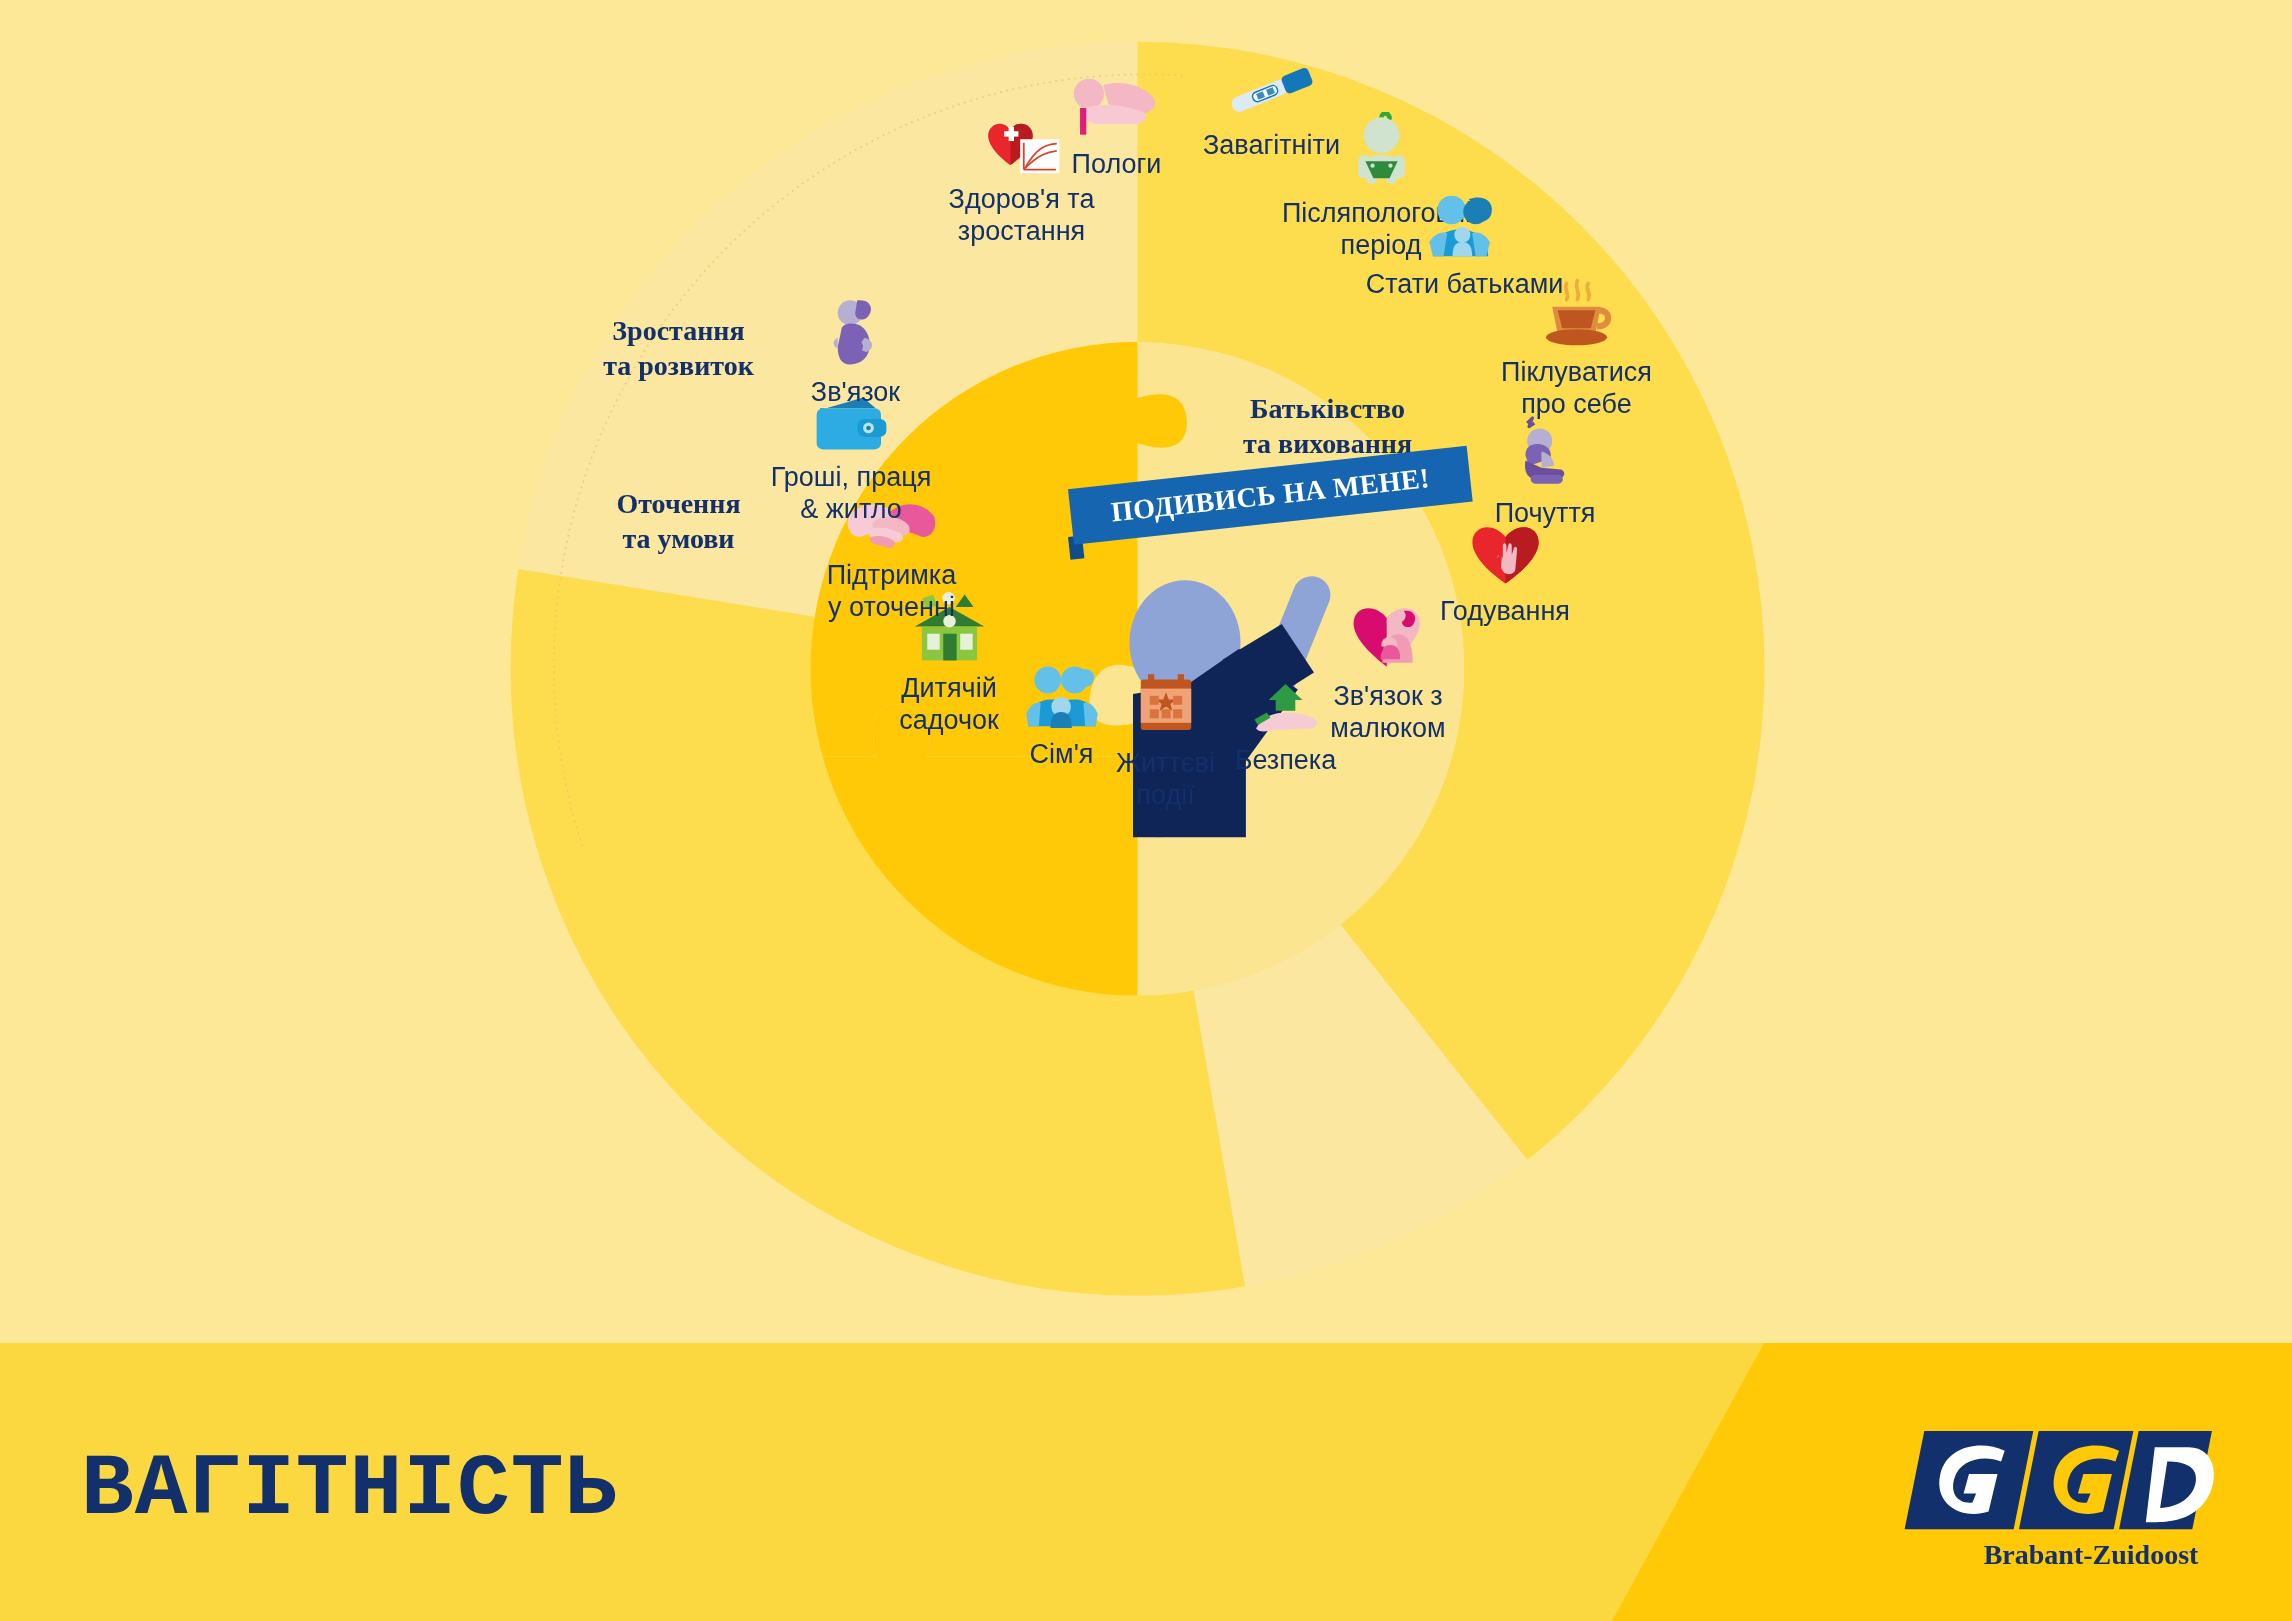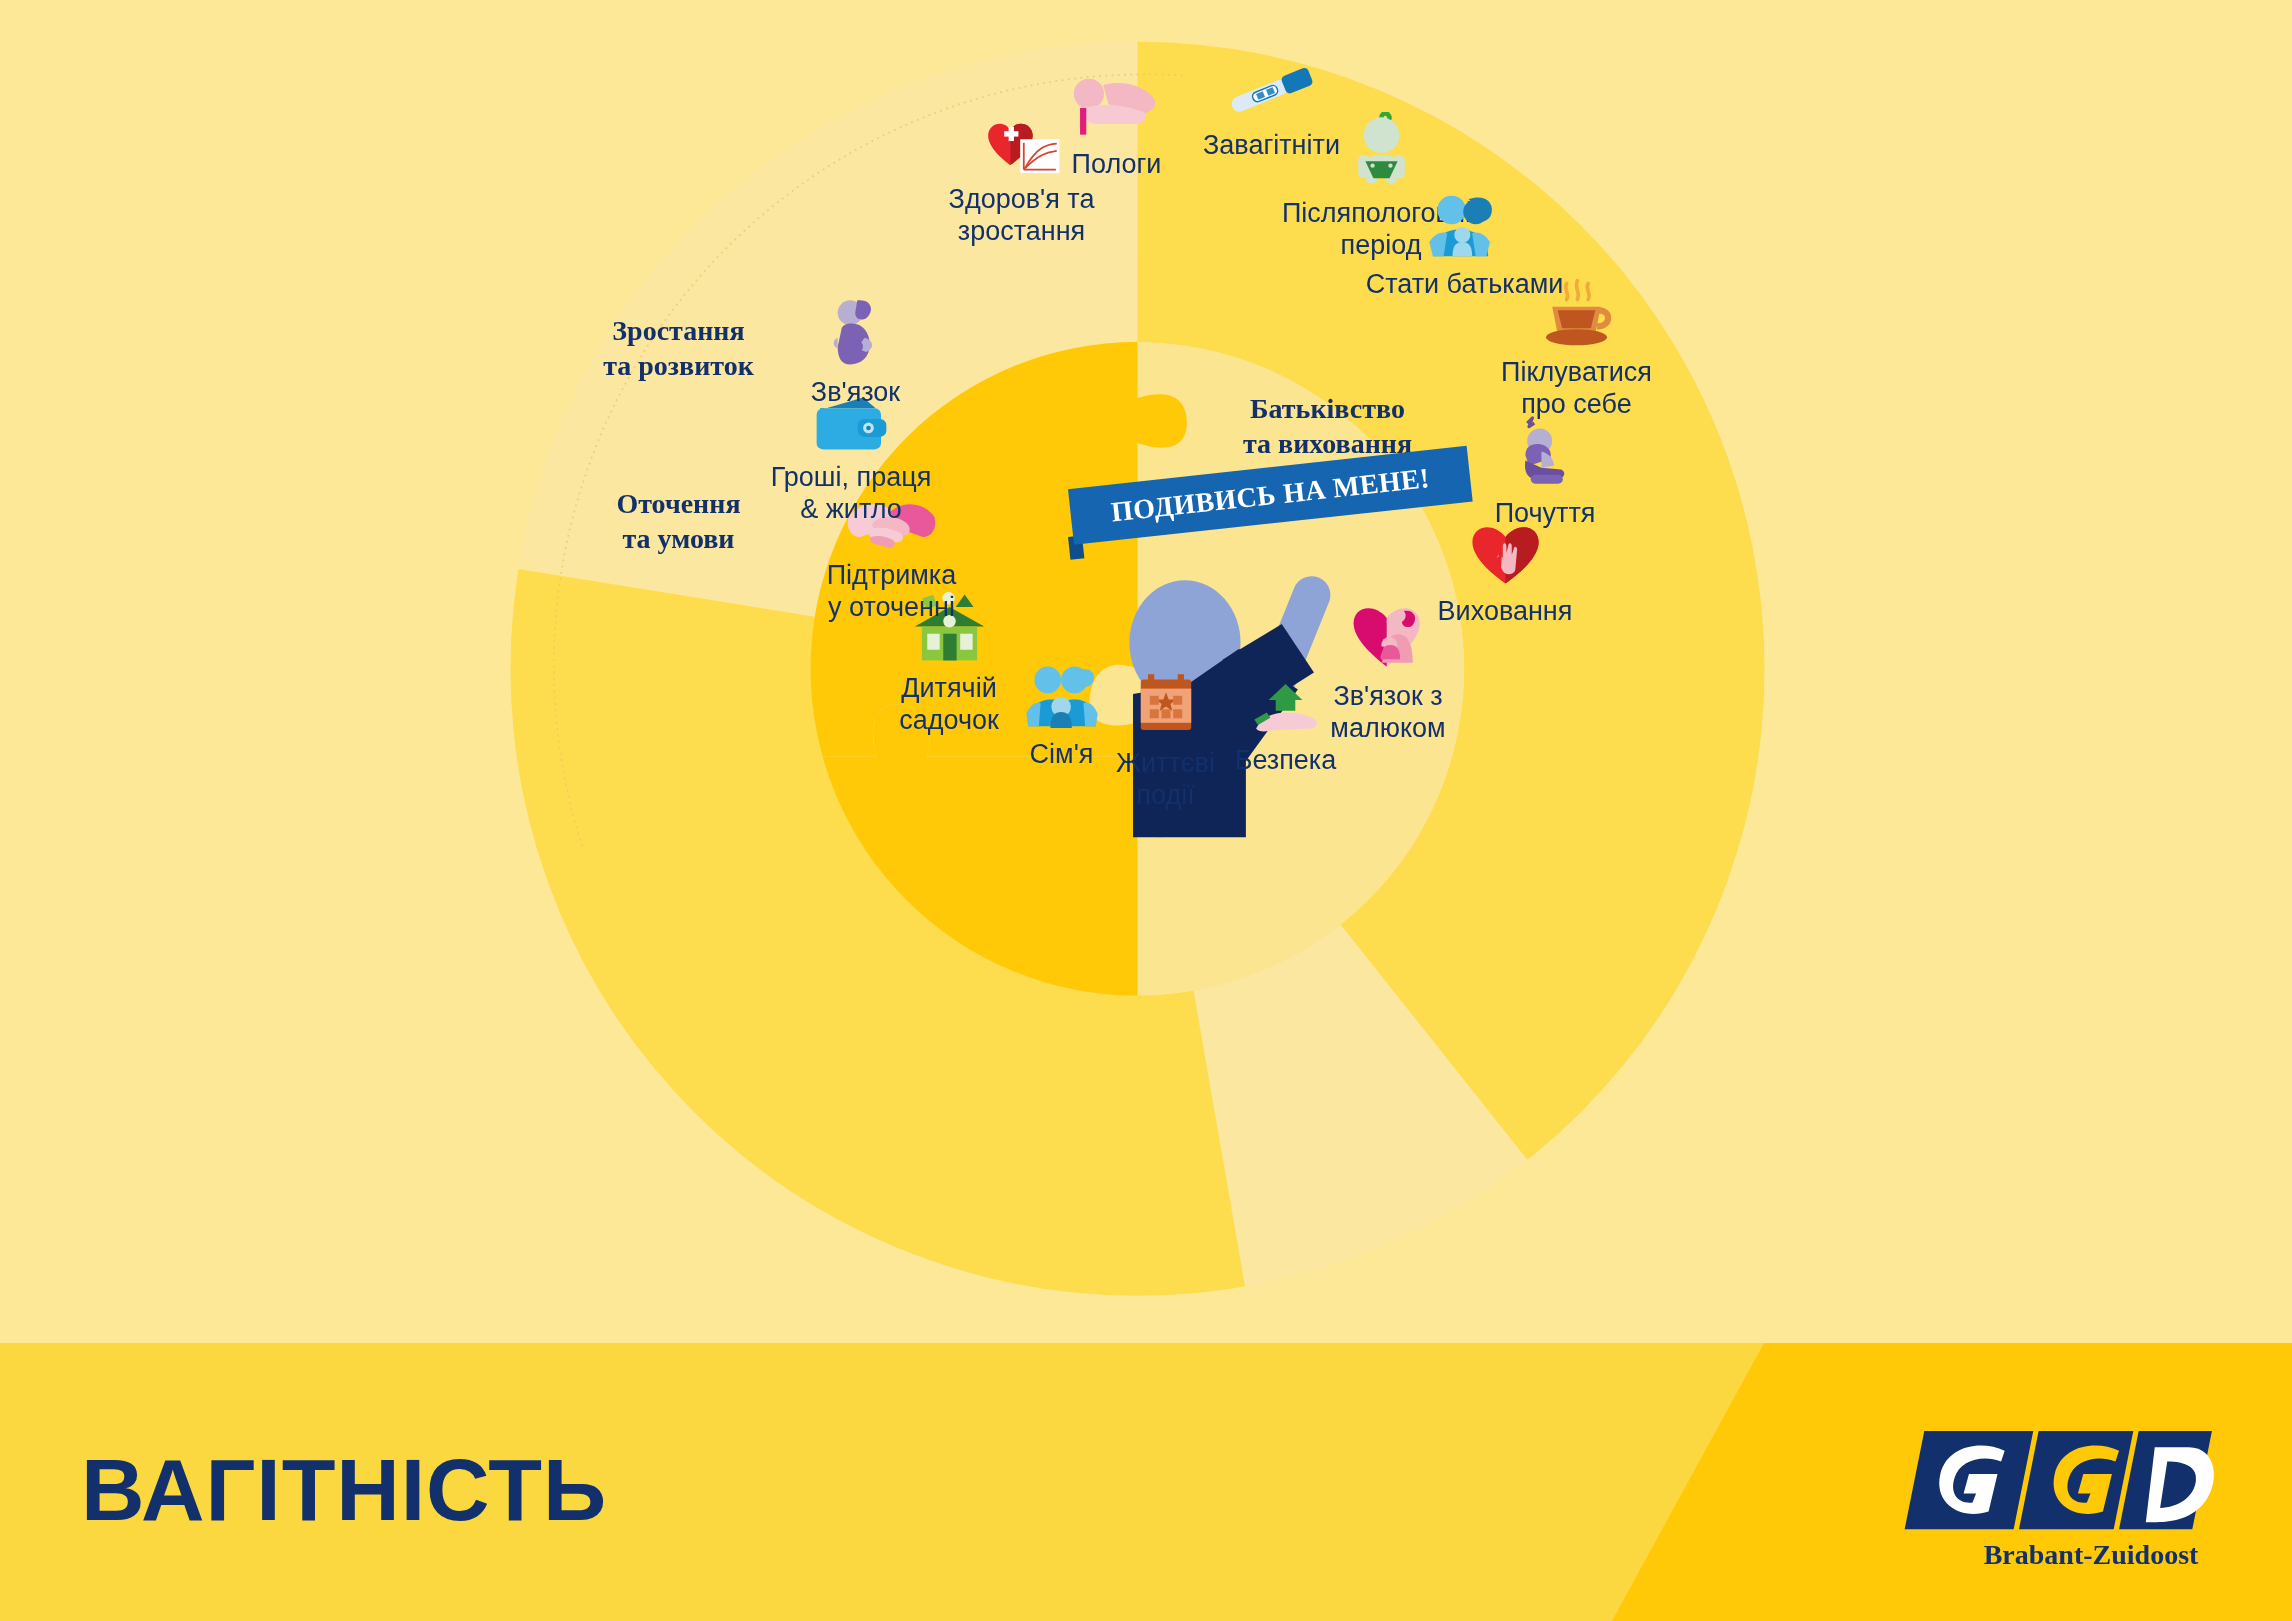--- a/index.html
+++ b/index.html
@@ -47,21 +47,21 @@
 
   
   .bottombar{position:absolute;left:0;top:1343px;width:2293px;height:278px;overflow:hidden;}
   .bottombar .base{position:absolute;inset:0;background:#FBD83F;}
   .bottombar .wedge{
     position:absolute;right:0;top:0;width:681px;height:278px;background:#FFC907;
     clip-path:polygon(152px 0, 681px 0, 681px 278px, 0 278px);
   }
   .page-title{
     position:absolute;left:81px;top:1446px;color:#12306B;
-    font-family:Liberation Sans, sans-serif;font-weight:bold;font-size:88px;
+    font-family:Liberation Mono, monospace;font-weight:bold;font-size:88px;
     letter-spacing:0.9px;line-height:1;
   }
   .logo-box{position:absolute;left:1899px;top:1415px;width:340px;height:170px;}
   .logo-sub{
     position:absolute;left:1939px;top:1539px;width:304px;text-align:center;
     color:#12306B;font-family:Liberation Serif, serif;font-weight:bold;font-size:28px;
   }
 </style>
 </head>
 <body>
@@ -268,21 +268,21 @@
 
     <div class="ring-item" style="left:887px;top:497px;width:224px;">
       <span class="ic">
         <svg width="77" height="68" viewBox="0 0 86 76">
           <path d="M6,26 C6,8 28,2 43,20 C58,2 80,8 80,26 C80,48 43,72 43,72 C43,72 6,48 6,26Z" fill="#E8262C"></path>
           <path d="M43,20 C58,2 80,8 80,26 C80,48 43,72 43,72 Z" fill="#B81B20"></path>
           <path d="M40,30 C40,26 44,26 44,30 L44,38 L46,30 C46,26 50,26 50,30 L50,40 L52,34 C52,30 56,30 56,34 L54,56 C54,62 44,64 40,58 L34,46 C32,42 36,38 39,42 L40,44 Z" fill="#F4B8C4"></path>
           <path d="M26,38 C26,35 29,35 29,38 L29,43 L31,38 C31,35 34,35 34,38 L34,44 L36,40 C36,37 39,37 39,40 L38,54 C38,58 31,59 29,55 L25,47 C23,44 26,41 28,44 Z" fill="#E8262C"></path>
         </svg>
       </span>
-      <span class="lbl">Виховання</span>
+      <span class="lbl">Годування</span>
     </div>
 
     <div class="ring-item" style="left:770px;top:578px;width:224px;">
       <span class="ic">
         <svg width="77" height="72" viewBox="0 0 86 80">
           <path d="M4,26 C4,8 26,2 41,20 C56,2 78,8 78,26 C78,48 41,74 41,74 C41,74 4,48 4,26Z" fill="#F4B8C4"></path>
           <path d="M41,20 C26,2 4,8 4,26 C4,48 41,74 41,74 Z" fill="#D80B6E"></path>
           <circle cx="52" cy="24" r="11" fill="#F4B8C4"></circle>
           <path d="M60,12 C72,10 76,20 70,28 C66,32 58,30 58,24 C62,22 64,16 60,12Z" fill="#D80B6E"></path>
           <path d="M36,70 C36,48 44,38 54,38 C64,38 70,48 70,70 Z" fill="#F09CB3"></path>

